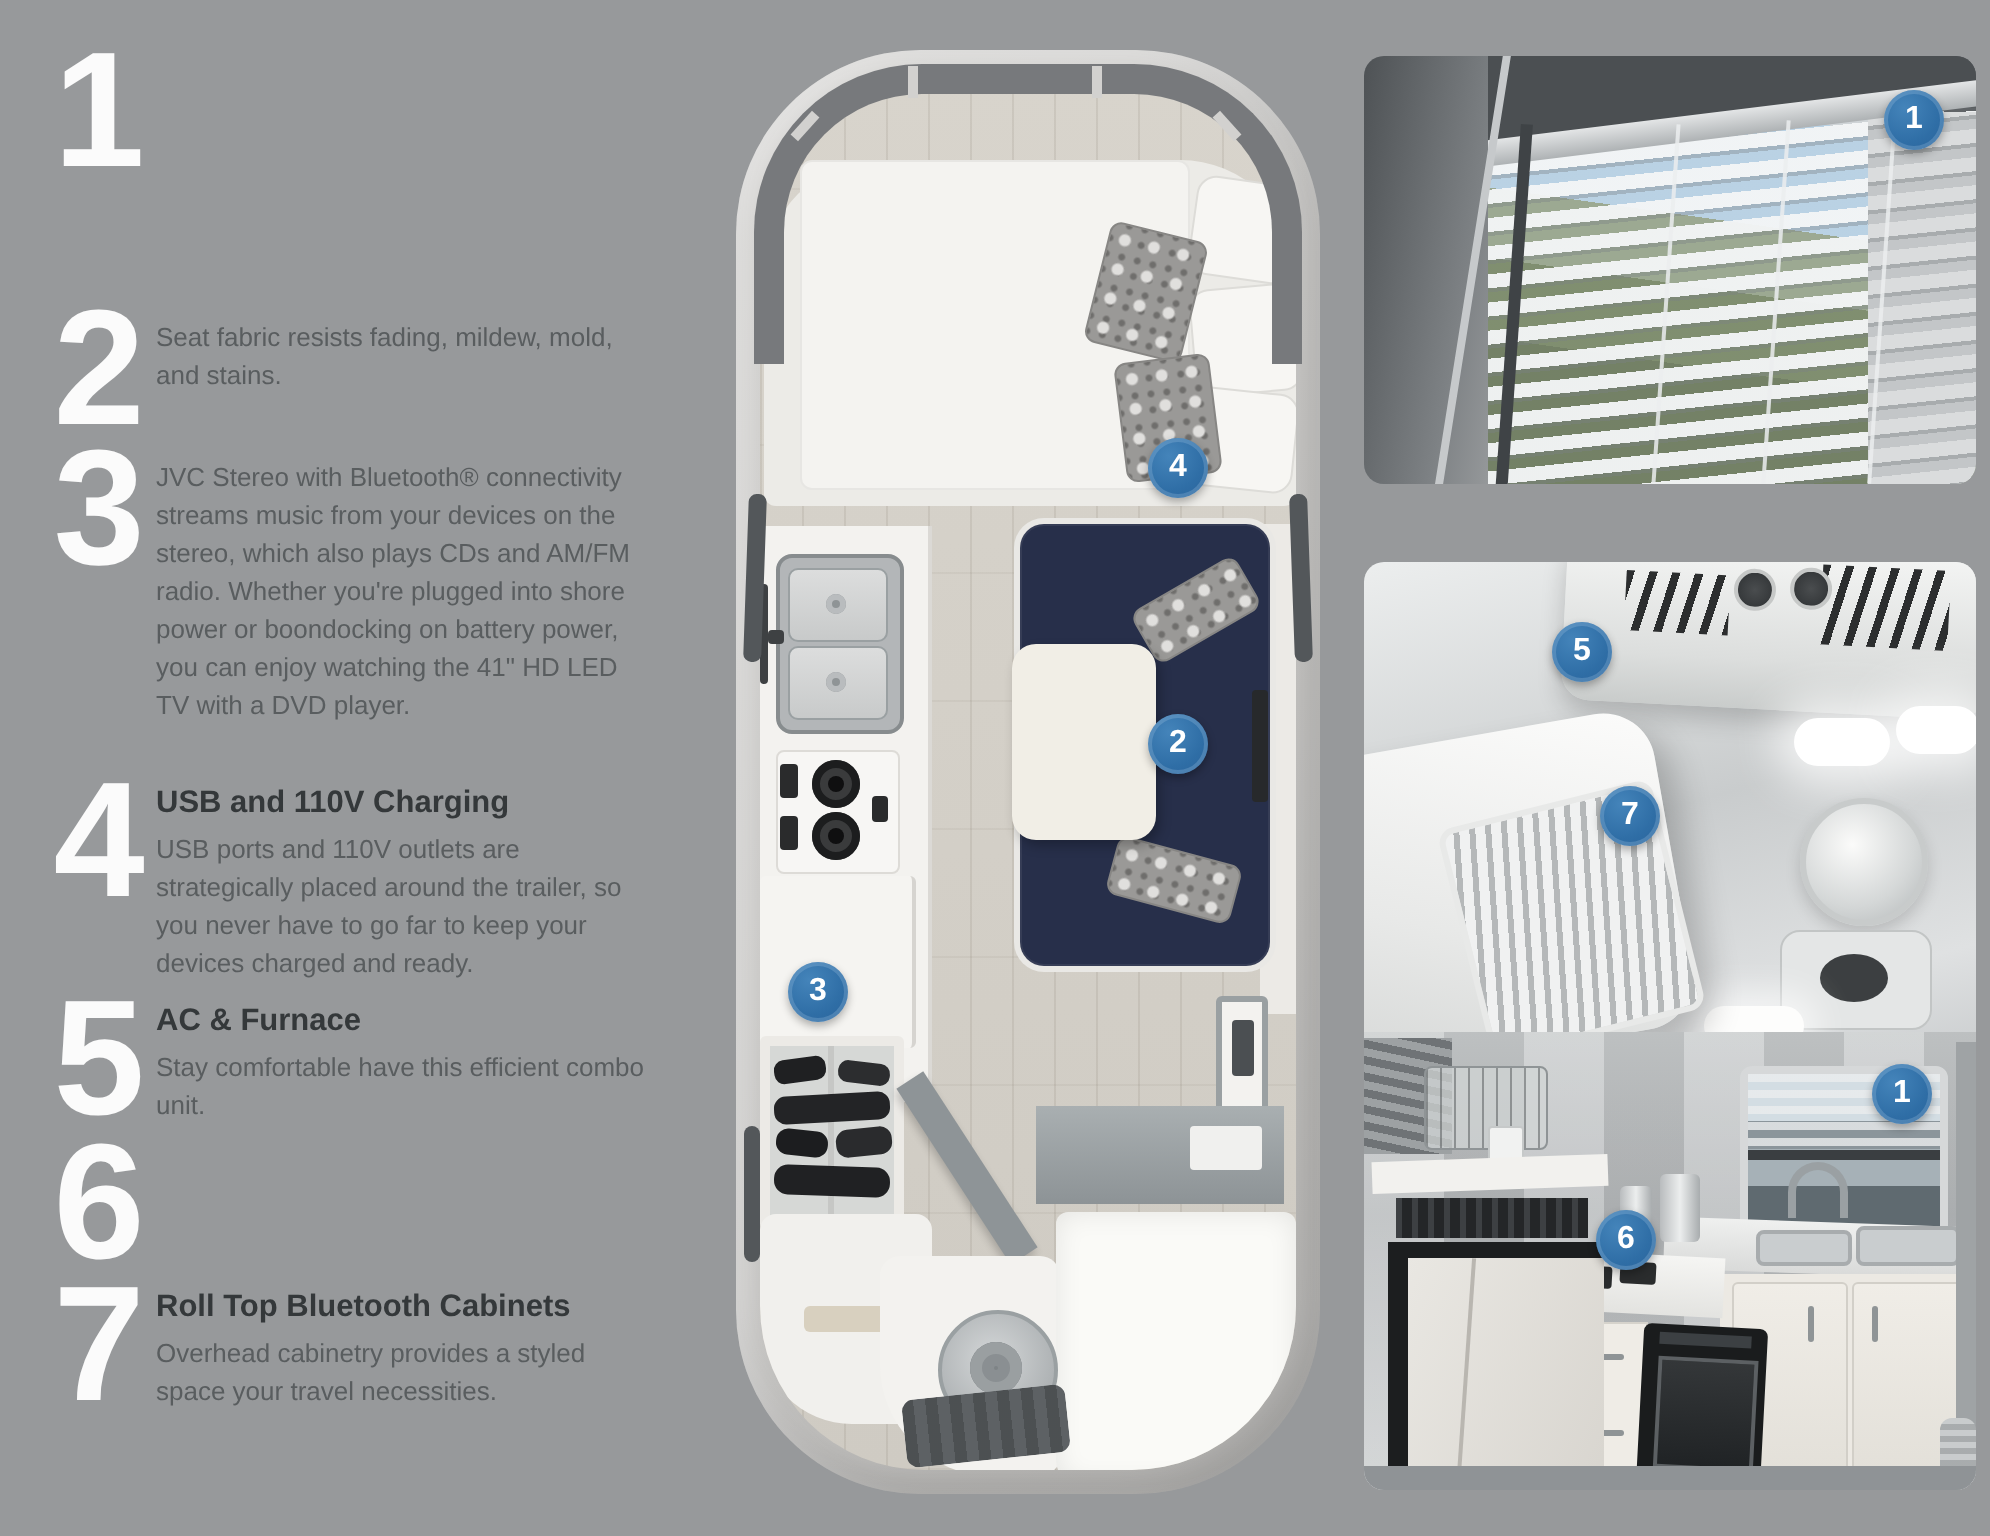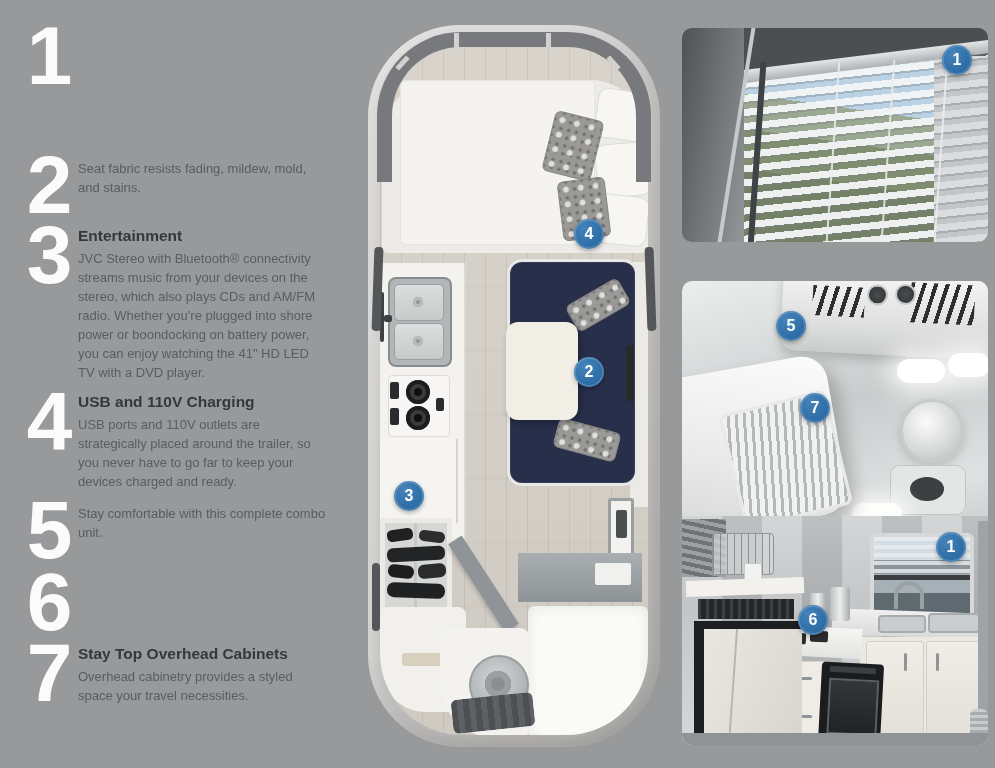--- a/index.html
+++ b/index.html
@@ -57,44 +57,44 @@
   </div>
   <div class="feature" style="top:156px">
     <div class="fnum">2</div>
     <div class="ftext">
       <div class="fdesc">Seat fabric resists fading, mildew, mold, and stains.</div>
       </div>
   </div>
   <div class="feature" style="top:226px">
     <div class="fnum">3</div>
     <div class="ftext">
-        <div class="ftitle">Entertainment</div>
       <div class="fdesc">JVC Stereo with Bluetooth® connectivity streams music from your devices on the stereo, which also plays CDs and AM/FM radio. Whether you're plugged into shore power or boondocking on battery power, you can enjoy watching the 41" HD LED TV with a DVD player.</div>
       </div>
   </div>
   <div class="feature" style="top:392px">
     <div class="fnum">4</div>
     <div class="ftext">
         <div class="ftitle">USB and 110V Charging</div>
       <div class="fdesc">USB ports and 110V outlets are strategically placed around the trailer, so you never have to go far to keep your devices charged and ready.</div>
       </div>
   </div>
   <div class="feature" style="top:501px">
     <div class="fnum">5</div>
     <div class="ftext">
-      <div class="fdesc">Stay comfortable with this complete combo unit.</div>
+        <div class="ftitle">AC &amp; Furnace</div>
+      <div class="fdesc">Stay comfortable have this efficient combo unit.</div>
       </div>
   </div>
   <div class="feature" style="top:573px">
     <div class="fnum">6</div>
   </div>
   <div class="feature" style="top:644px">
     <div class="fnum">7</div>
     <div class="ftext">
-        <div class="ftitle">Stay Top Overhead Cabinets</div>
+        <div class="ftitle">Roll Top Bluetooth Cabinets</div>
       <div class="fdesc">Overhead cabinetry provides a styled space your travel necessities.</div>
       </div>
   </div>
 
   <div class="shell">
     <div class="interior">
 
       <div class="abs" style="left:2px;top:43px;width:266px;height:173px;background:#ecebe7;border-radius:58px 58px 6px 6px;"></div>
       <div class="abs" style="left:20px;top:43px;width:193px;height:163px;background:#f4f3f0;border-radius:6px;border:1px solid rgba(0,0,0,.05);"></div>
       <div class="abs" style="left:216px;top:53px;width:50px;height:48px;background:#f7f6f3;border:1px solid #dddcd8;border-radius:10px;transform:rotate(8deg);"></div>

